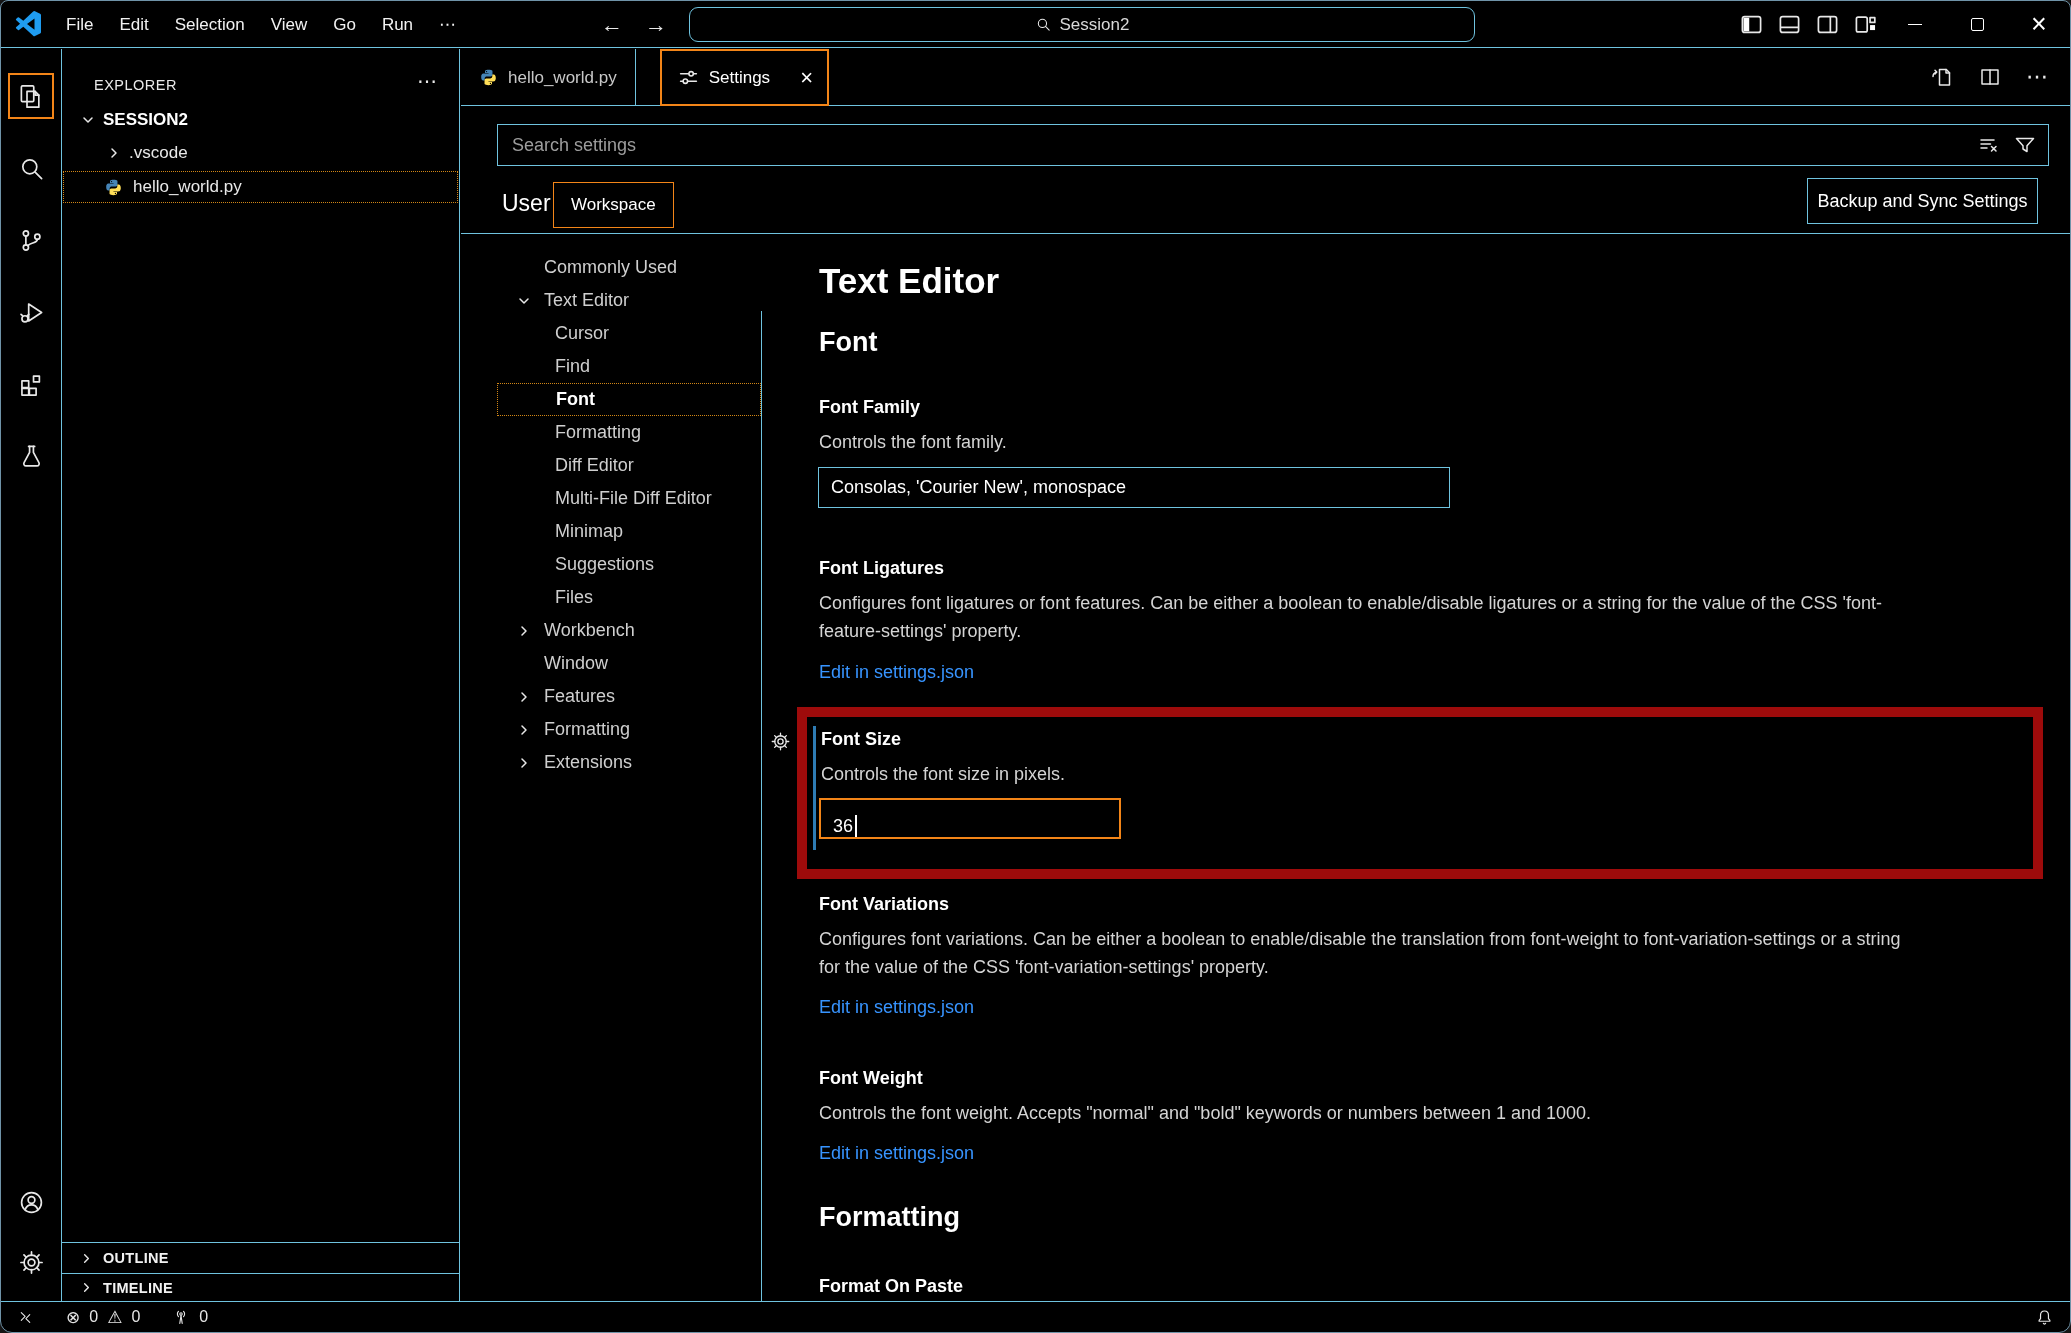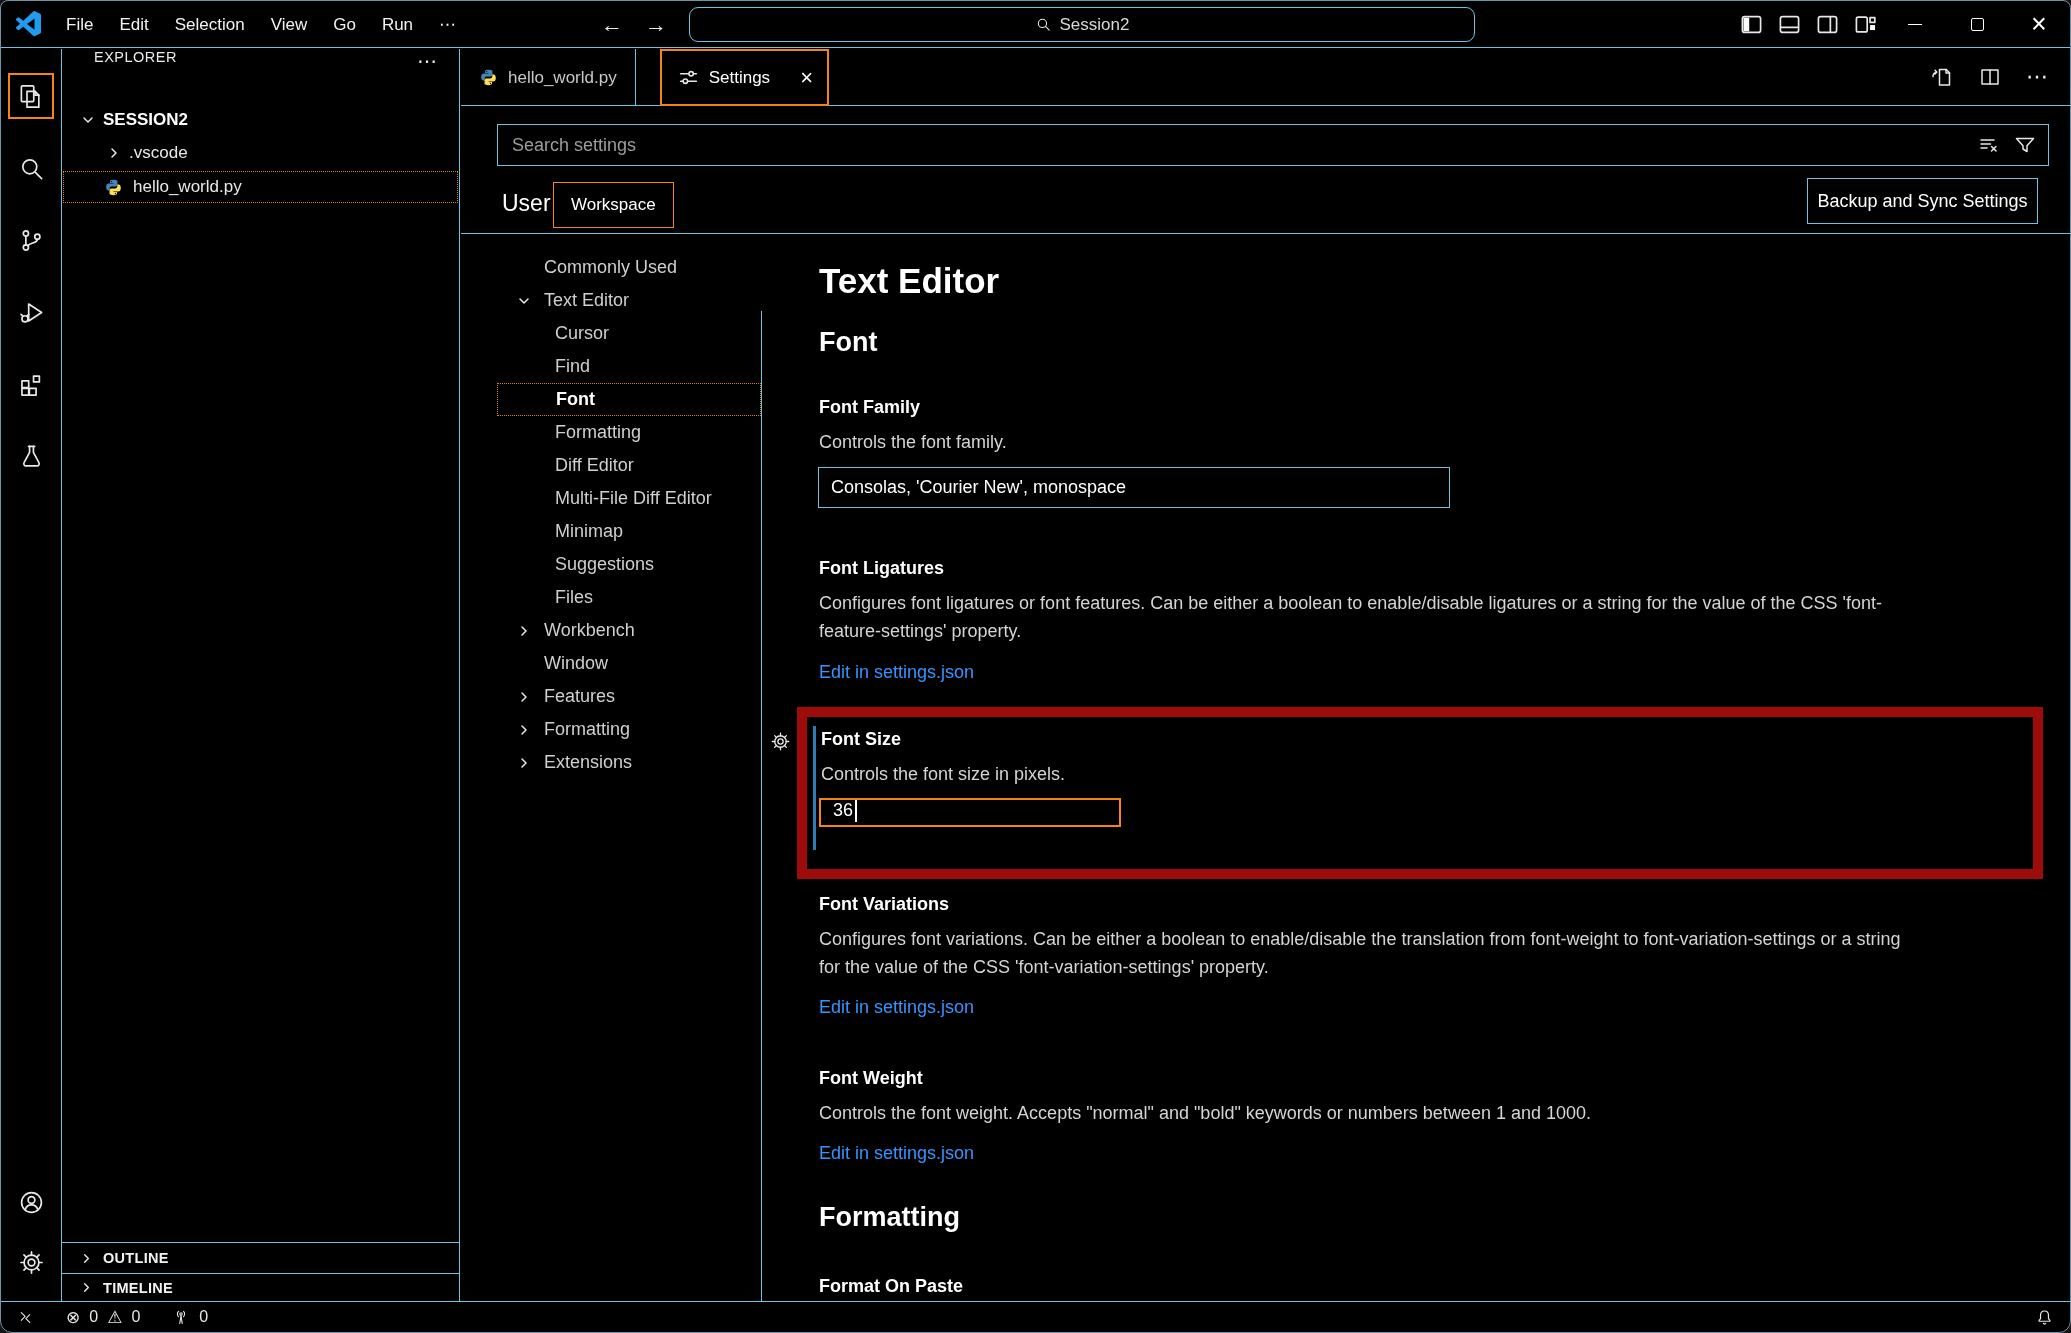--- a/index.html
+++ b/index.html
@@ -31,21 +31,21 @@
   
   .activitybar { position:absolute; left:0; top:48px; bottom:31px; width:60px; }
   .ab-top { display:flex; flex-direction:column; align-items:center; padding-top:24px; gap:26px; }
   .ab-item { width:46px; height:46px; display:flex; align-items:center; justify-content:center; }
   .ab-item.active { border:2px solid #F38518; }
   .ab-bottom-1 { position:absolute; bottom:76px; left:7px; } 
   .ab-bottom-2 { position:absolute; bottom:16px; left:7px; }
 
   
   .sidebar { position:absolute; left:60px; top:48px; width:399px; bottom:31px; border-left:1px solid #6FC3DF; border-right:1px solid #6FC3DF; }
-  .sb-header { height:44px; display:flex; align-items:flex-start;gap:12px; }
+  .sb-header { height:44px; display:flex; align-items:flex-end;gap:12px; }
   .sb-title { margin-left:32px; font-size:14.5px; letter-spacing:.5px; color:#eaeaea; }
   .sb-more { margin-left:auto; margin-right:22px; font-size:20px; color:#eaeaea; }
   .tree-row { position:absolute; left:1px; right:1px; display:flex; align-items:center; font-size:17px; color:#e8e8e8; }
   .row-root { top:56px; height:30px; font-weight:700; color:#fff; }
   .row-folder { top:89px; height:30px; }
   .row-file { top:122px; height:32px; border:1px dotted #d18616; }
   .tree-chev { margin-left:18px; margin-right:8px; }
   .row-folder .tree-chev { margin-left:44px; }
   .file-ic { margin-left:40px; margin-right:10px; }
   .sb-outline { position:absolute; bottom:28px; left:0; right:0; height:31px; border-top:1px solid #6FC3DF; display:flex; align-items:center; }
@@ -88,21 +88,21 @@
   .set-label { position:absolute; font-size:18px; font-weight:700; color:#fff; }
   .set-desc { position:absolute; font-size:18px; color:#d4d4d4; white-space:nowrap; }
   .set-link { position:absolute; font-size:18px; color:#3794FF; }
   .ff-label { left:358px; top:291px; } .ff-desc { left:358px; top:326px; }
   .ff-input { position:absolute; left:357px; top:361px; width:632px; height:41px; background:transparent; border:1px solid #6FC3DF; color:#fff; font-size:18px; padding-left:12px; font-family:"Liberation Sans", sans-serif; }
   .fl-label { left:358px; top:452px; } .fl-d1 { left:358px; top:487px; } .fl-d2 { left:358px; top:515px; } .fl-link { left:358px; top:556px; }
   .red-box { position:absolute; left:336px; top:601px; width:1246px; height:172px; border:10px solid #9e0b0b; }
   .row-gear { position:absolute; left:309px; top:625px; }
   .mod-bar { position:absolute; left:352px; top:620px; width:3px; height:124px; background:#2e7cb4; }
   .fs-label { left:360px; top:623px; } .fs-desc { left:360px; top:658px; }
-  .fs-input { position:absolute; left:358px; top:692px; width:302px; height:29px; border:2px solid #F38518; display:flex; align-items:flex-start; padding-left:12px; font-size:18px; color:#fff; }
+  .fs-input { position:absolute; left:358px; top:692px; width:302px; height:41px; border:2px solid #F38518; display:flex; align-items:flex-end; padding-left:12px; font-size:18px; color:#fff; }
   .caret { width:1.5px; height:22px; background:#fff; margin-left:2px; }
   .fv-label { left:358px; top:788px; } .fv-d1 { left:358px; top:823px; } .fv-d2 { left:358px; top:851px; } .fv-link { left:358px; top:891px; }
   .fw-label { left:358px; top:962px; } .fw-desc { left:358px; top:997px; } .fw-link { left:358px; top:1037px; }
   .h2-formatting { position:absolute; left:358px; top:1096px; font-size:27px; font-weight:600; color:#fff; }
   .fop-label { left:358px; top:1170px; }
 
   
   .statusbar { position:absolute; left:0; right:0; bottom:0; height:31px; border-top:1px solid #6FC3DF; display:flex; align-items:center; font-size:16px; color:#e6e6e6; }
   .sb-left { display:flex; align-items:center; padding-left:16px; gap:9px; }
   .sb-glyph { font-size:17px; }

